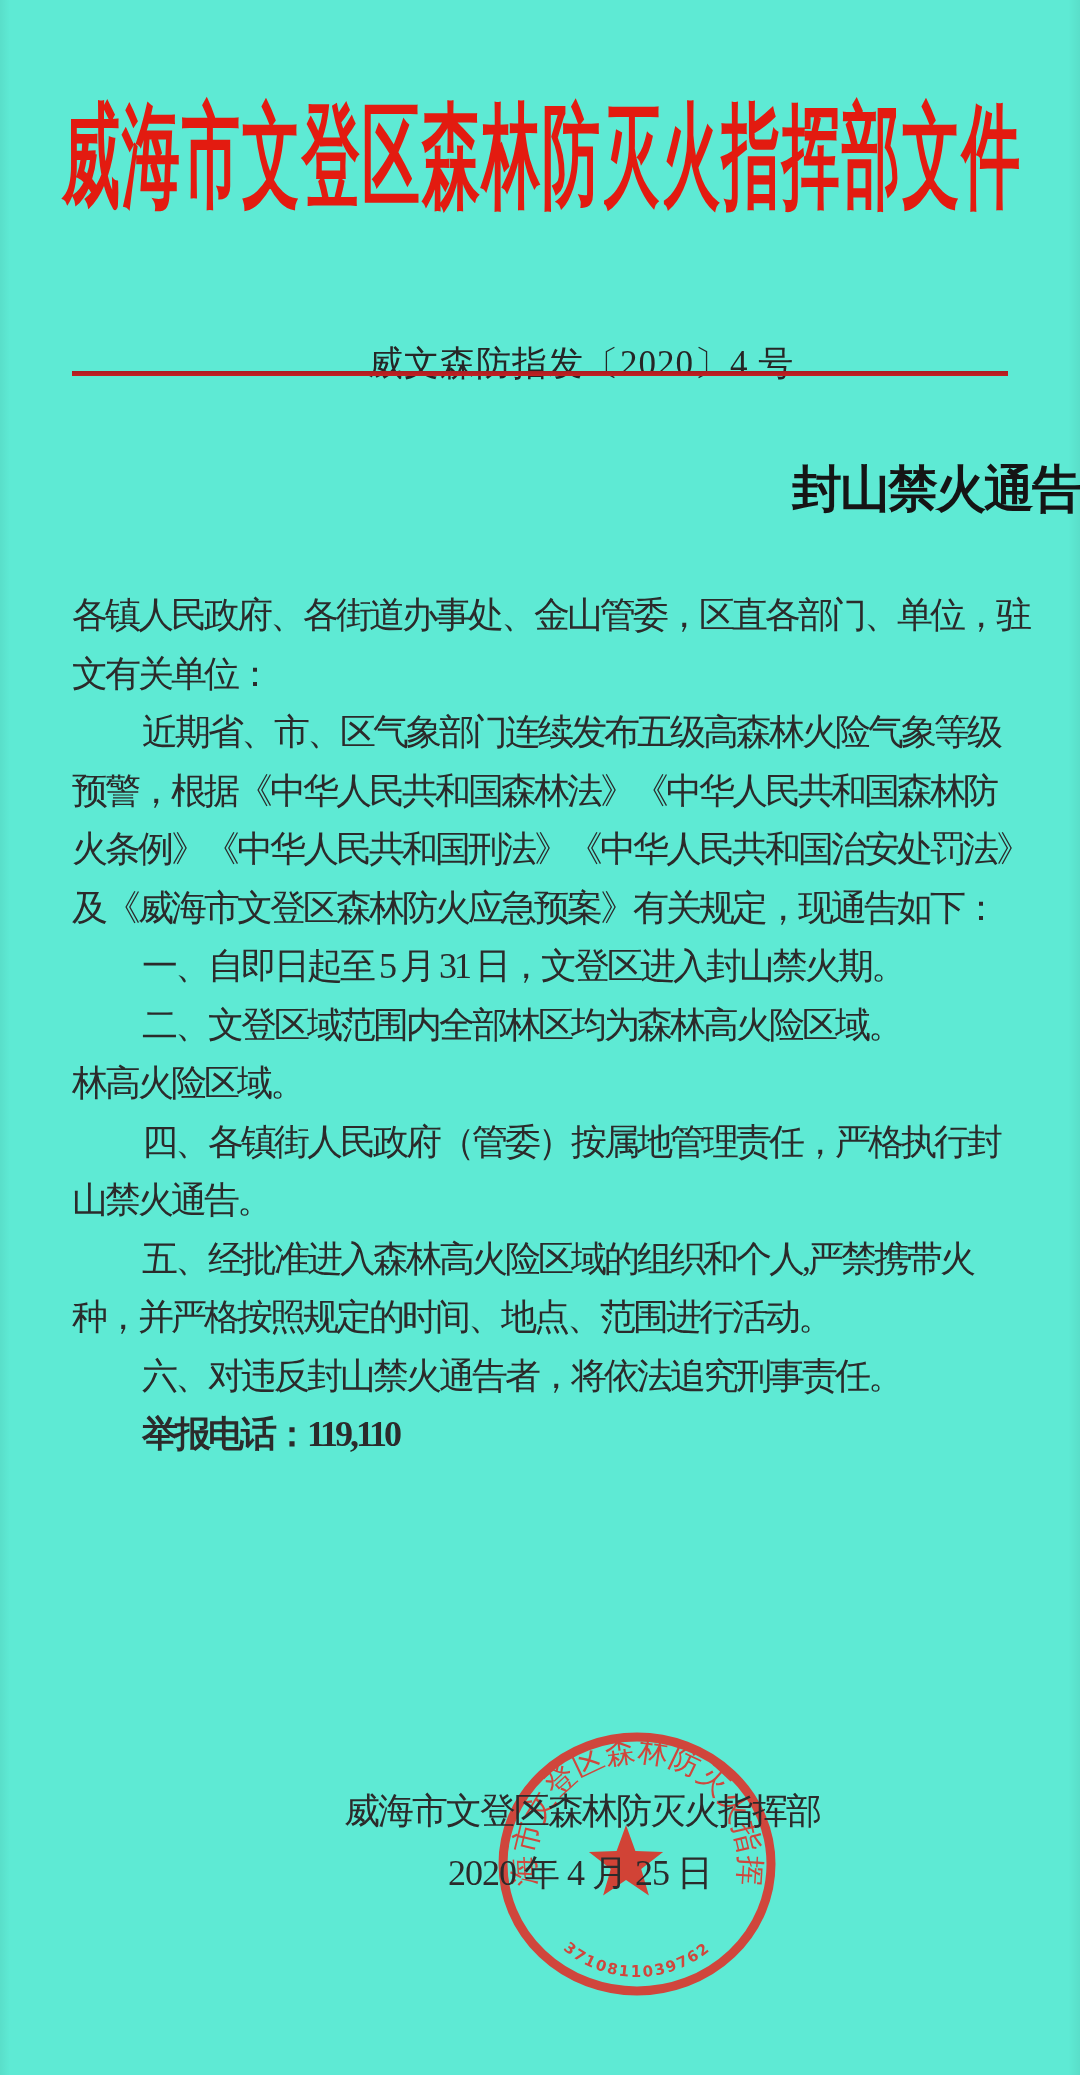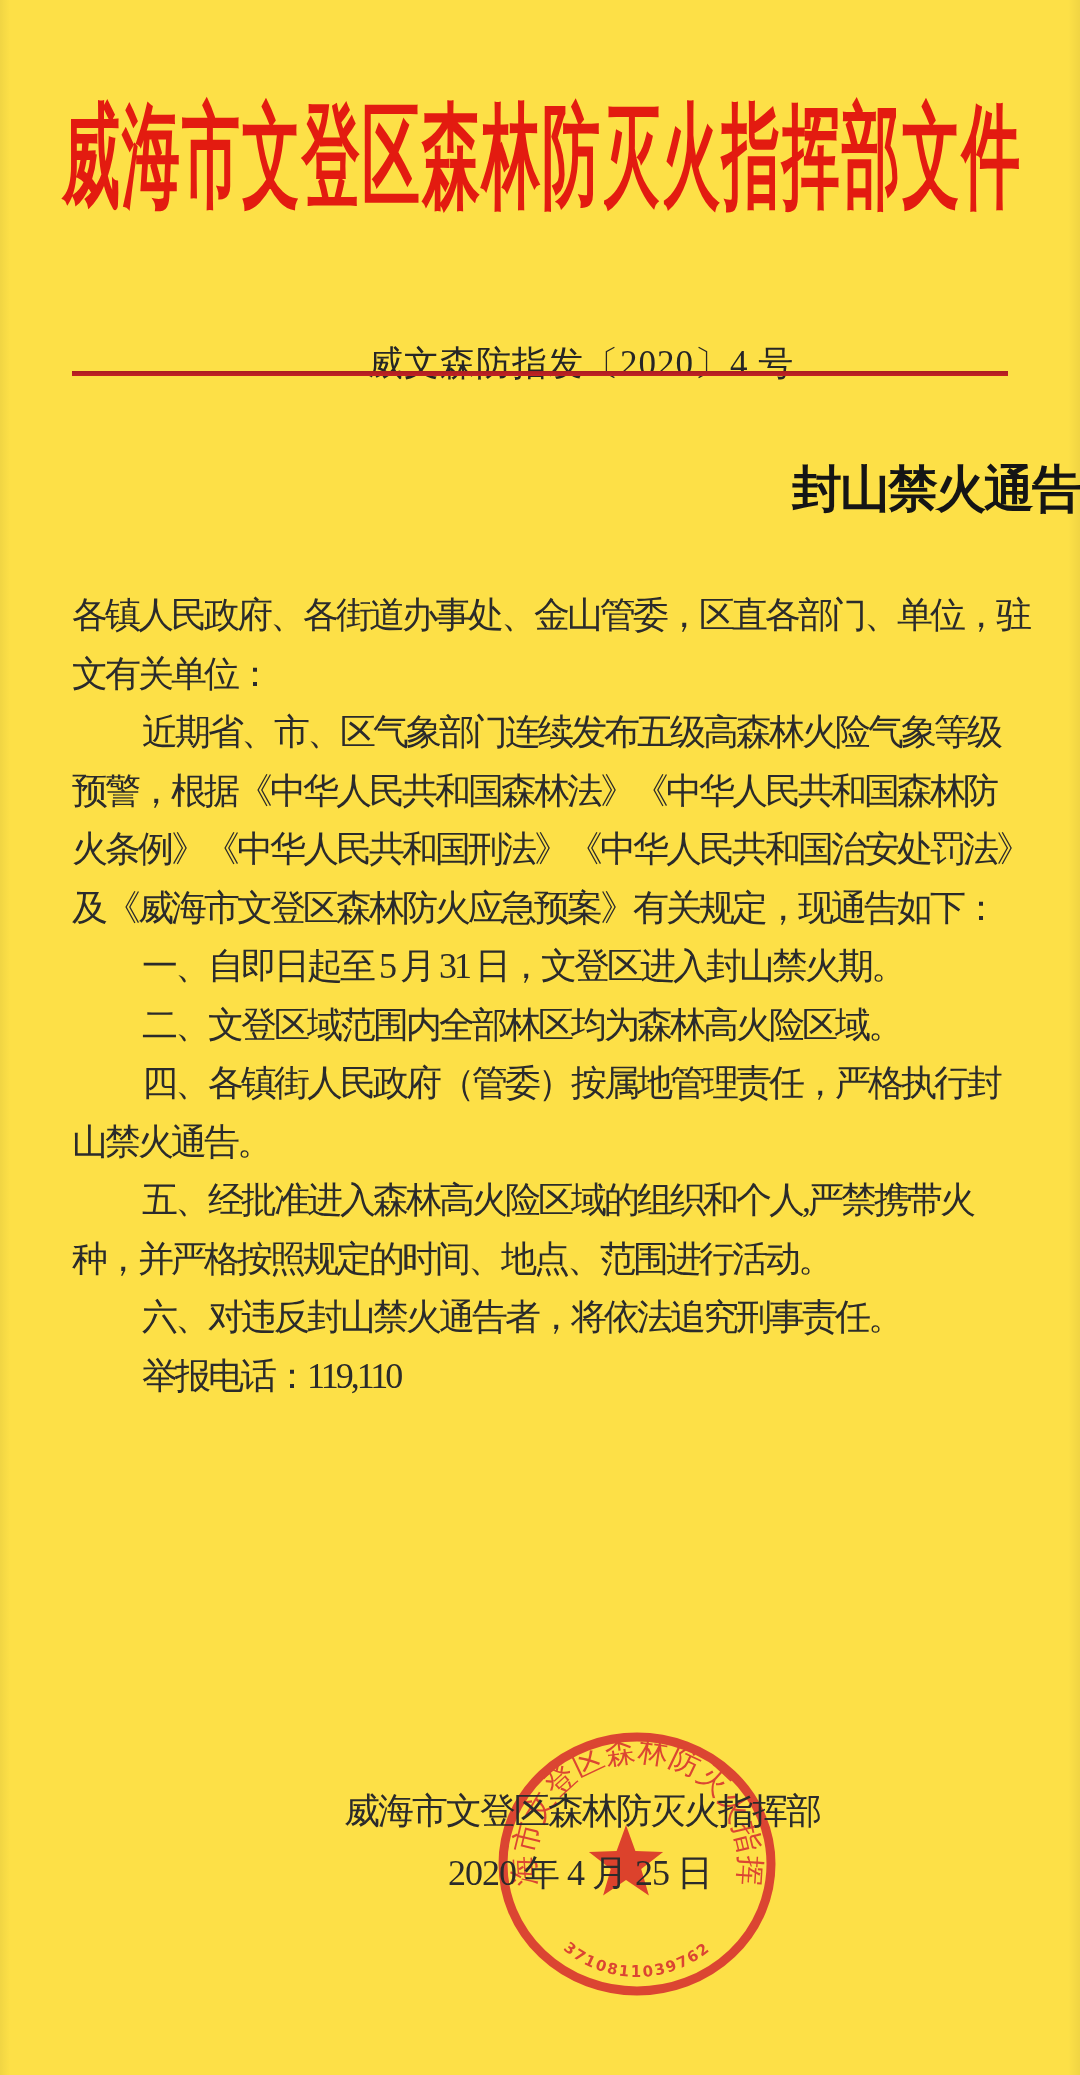--- a/index.html
+++ b/index.html
@@ -1,20 +1,20 @@
 <!DOCTYPE html>
 <html><head>
 <meta charset="utf-8">
 <style>
   html,body{margin:0;padding:0;background:#e9e9e9;}
   .page{
     position:relative;
     width:1080px;height:2075px;
     margin:0 auto;
-    background:#fde047;
+    background:#5eead4;
     overflow:hidden;
     font-family:"Liberation Serif","DejaVu Serif",serif;
     color:#2b2b2b;
   }
   .page::before{content:'';position:absolute;left:0;top:0;width:10px;height:100%;
     background:linear-gradient(to left,rgba(0,0,0,0),rgba(0,0,0,0.05));pointer-events:none;}
   .page::after{content:'';position:absolute;right:0;top:0;width:12px;height:100%;
     background:linear-gradient(to right,rgba(0,0,0,0),rgba(0,0,0,0.05));pointer-events:none;}
 
   
@@ -48,21 +48,21 @@
   }
 
   
   .body-text{
     position:absolute;top:586px;left:72px;width:944px;
     font-size:36px;line-height:58.5px;letter-spacing:-3px;
     color:#2b2b2b;
   }
   .body-line{white-space:nowrap;}
   .body-line.indent{text-indent:70px;}
-  .body-line.bold{font-weight:normal;}
+  .body-line.bold{font-weight:bold;}
 
   
   .signature{
     position:absolute;top:1787px;left:344px;
     font-size:36px;letter-spacing:-2px;color:#2b2b2b;white-space:nowrap;
     z-index:3;
   }
   .sign-date{
     position:absolute;top:1849px;left:448px;
     font-size:36px;letter-spacing:-1px;color:#2b2b2b;white-space:nowrap;
@@ -93,20 +93,21 @@
   <div class="body-text">
 
   <div class="body-line">各镇人民政府、各街道办事处、金山管委，区直各部门、单位，驻</div>
       <div class="body-line">文有关单位：</div>
       <div class="body-line indent">近期省、市、区气象部门连续发布五级高森林火险气象等级</div>
       <div class="body-line">预警，根据《中华人民共和国森林法》《中华人民共和国森林防</div>
       <div class="body-line">火条例》《中华人民共和国刑法》《中华人民共和国治安处罚法》</div>
       <div class="body-line">及《威海市文登区森林防火应急预案》有关规定，现通告如下：</div>
       <div class="body-line indent">一、自即日起至 5 月 31 日，文登区进入封山禁火期。</div>
       <div class="body-line indent">二、文登区域范围内全部林区均为森林高火险区域。</div>
+      <div class="body-line">林高火险区域。</div>
       <div class="body-line indent">四、各镇街人民政府（管委）按属地管理责任，严格执行封</div>
       <div class="body-line">山禁火通告。</div>
       <div class="body-line indent">五、经批准进入森林高火险区域的组织和个人,严禁携带火</div>
       <div class="body-line">种，并严格按照规定的时间、地点、范围进行活动。</div>
       <div class="body-line indent">六、对违反封山禁火通告者，将依法追究刑事责任。</div>
       <div class="body-line indent bold">举报电话：119,110</div>
     </div>
 
   <svg class="seal" viewBox="0 0 286 270" xmlns="http://www.w3.org/2000/svg">
     <defs>

